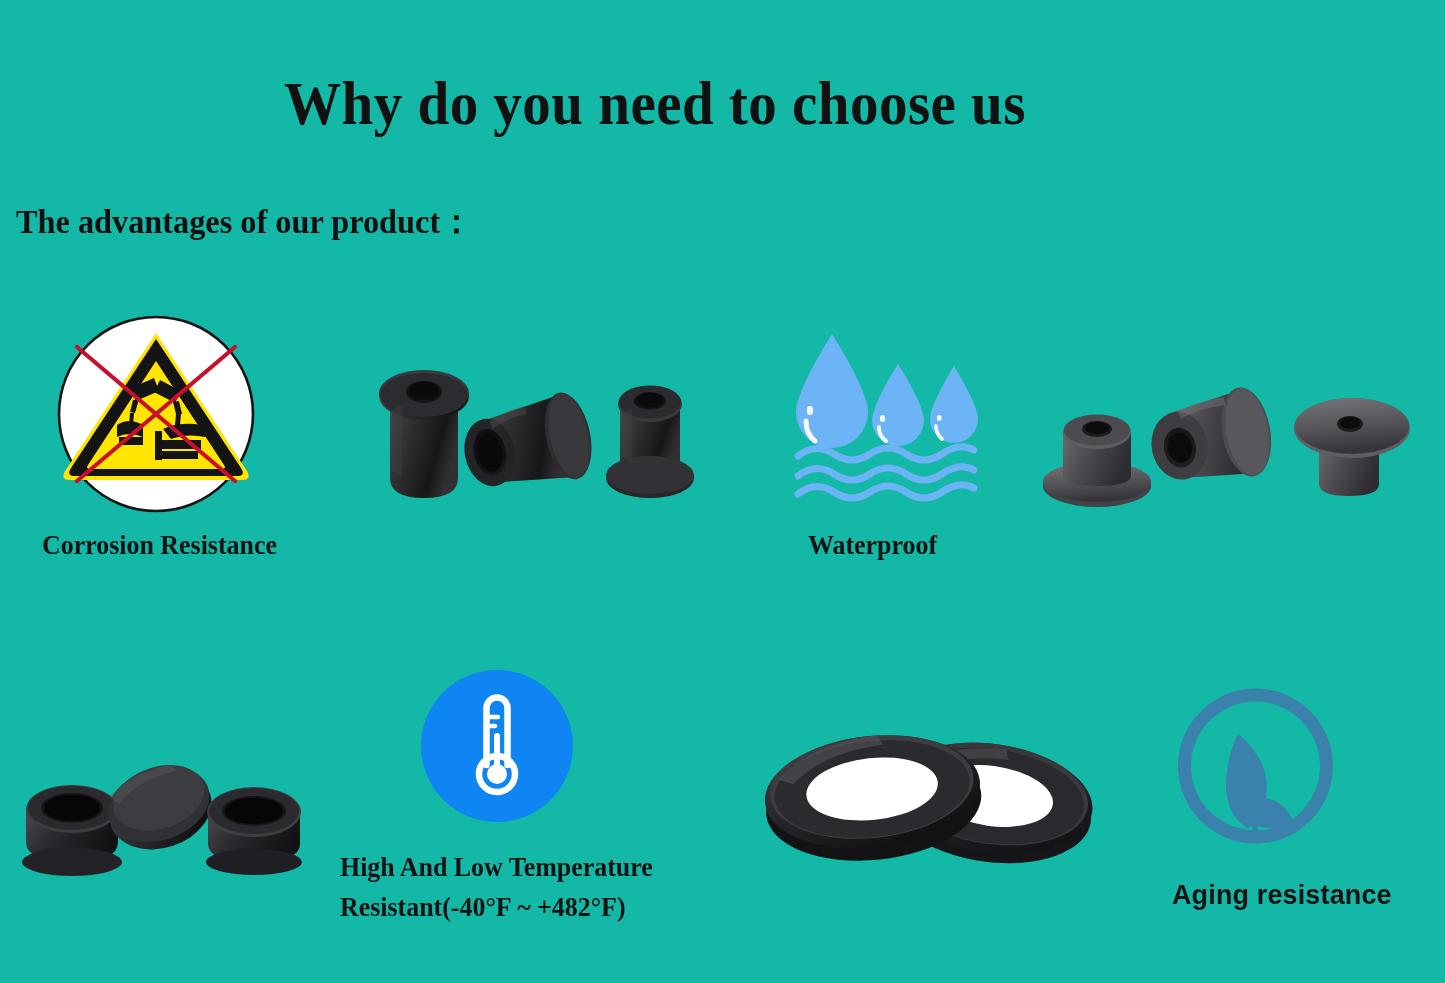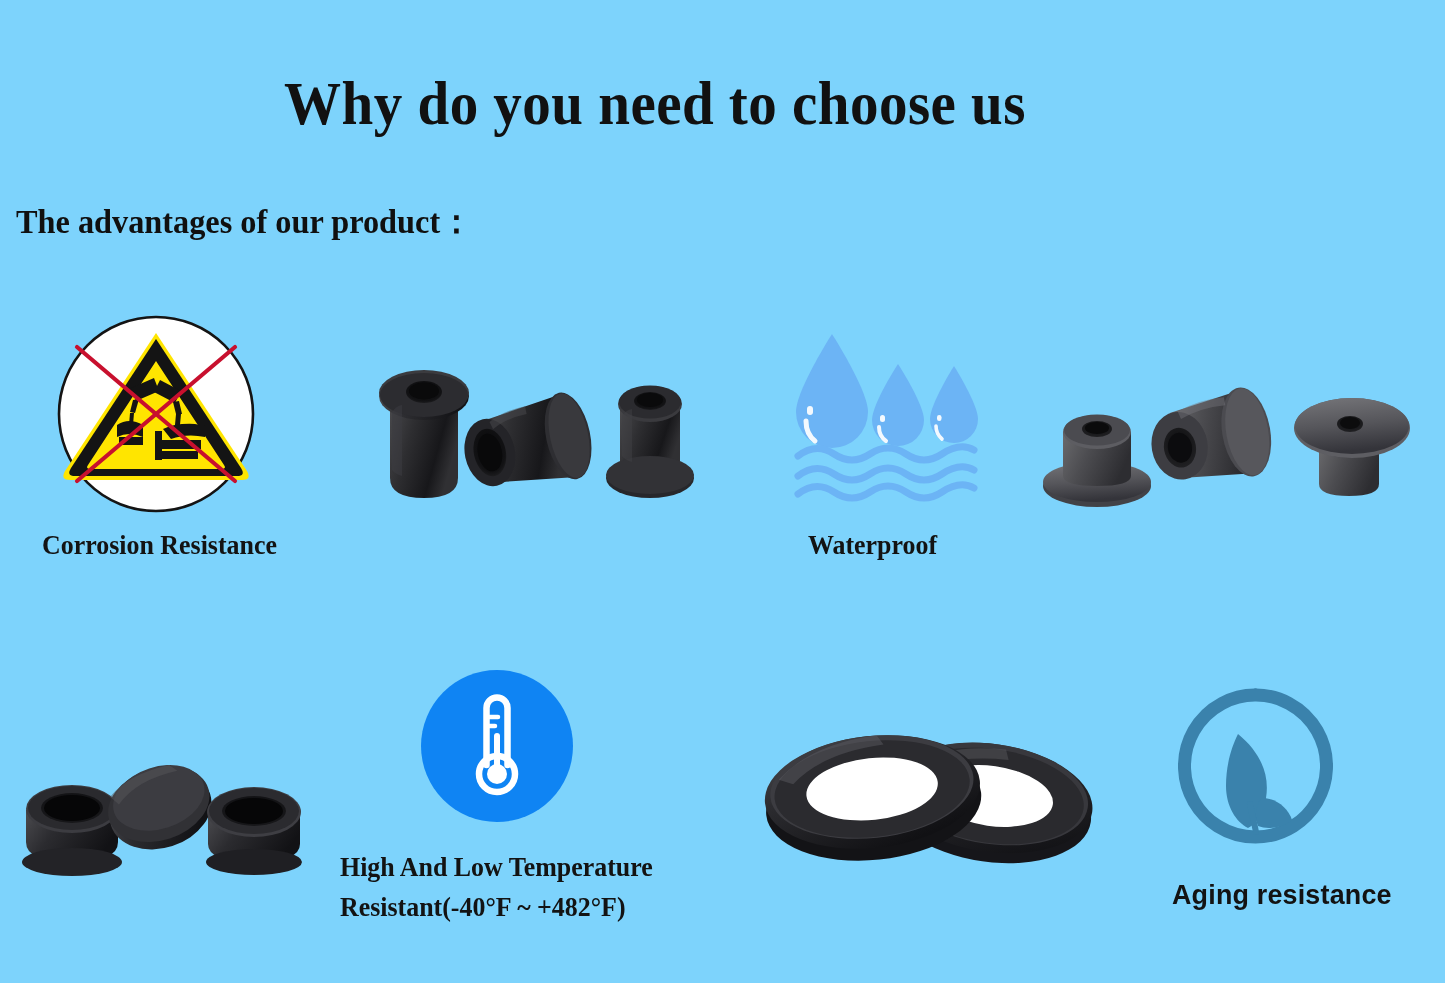--- a/index.html
+++ b/index.html
@@ -14,21 +14,21 @@
     position: relative;
     overflow: hidden;
     font-family: "Liberation Serif", "DejaVu Serif", serif;
     color: #0a0a0a;
     -webkit-font-smoothing: antialiased;
   }
 
   .page {
     position: absolute;
     inset: 0;
-    background: #7dd3fc;
+    background: #14b8a6;
   }
 
   
   .main-title {
     position: absolute;
     left: 0;
     top: 72px;
     width: 1310px;
     text-align: center;
     font-family: "Liberation Serif", "DejaVu Serif", serif;

